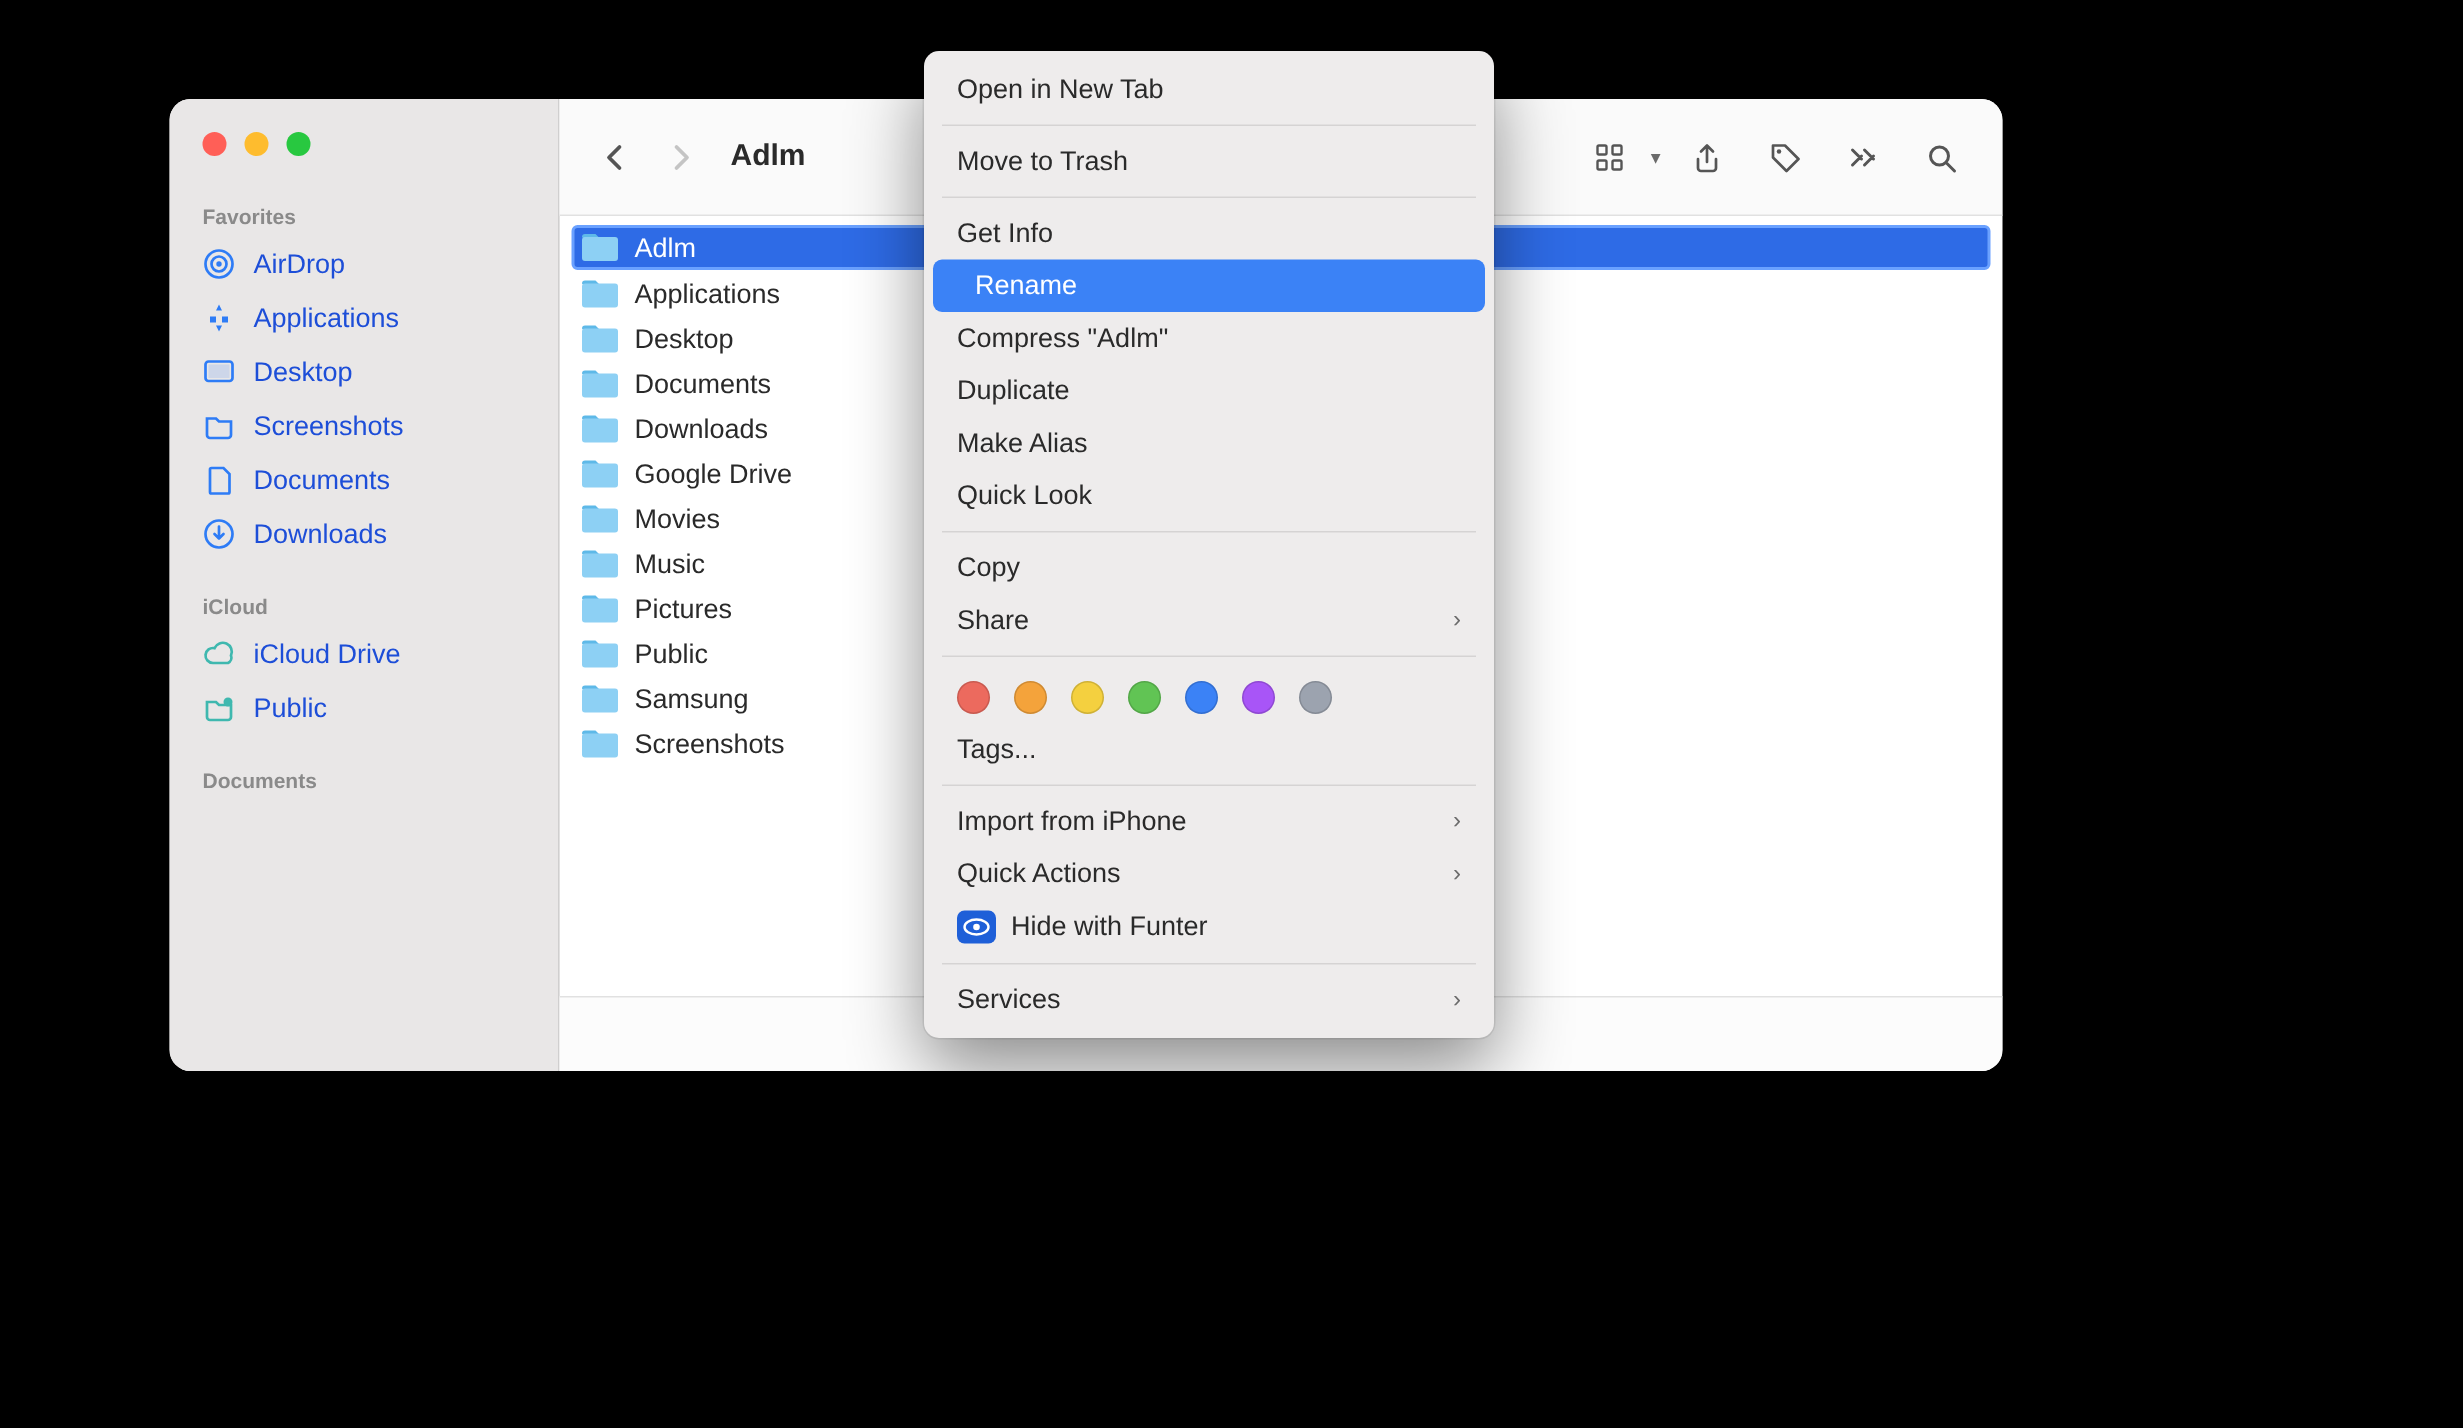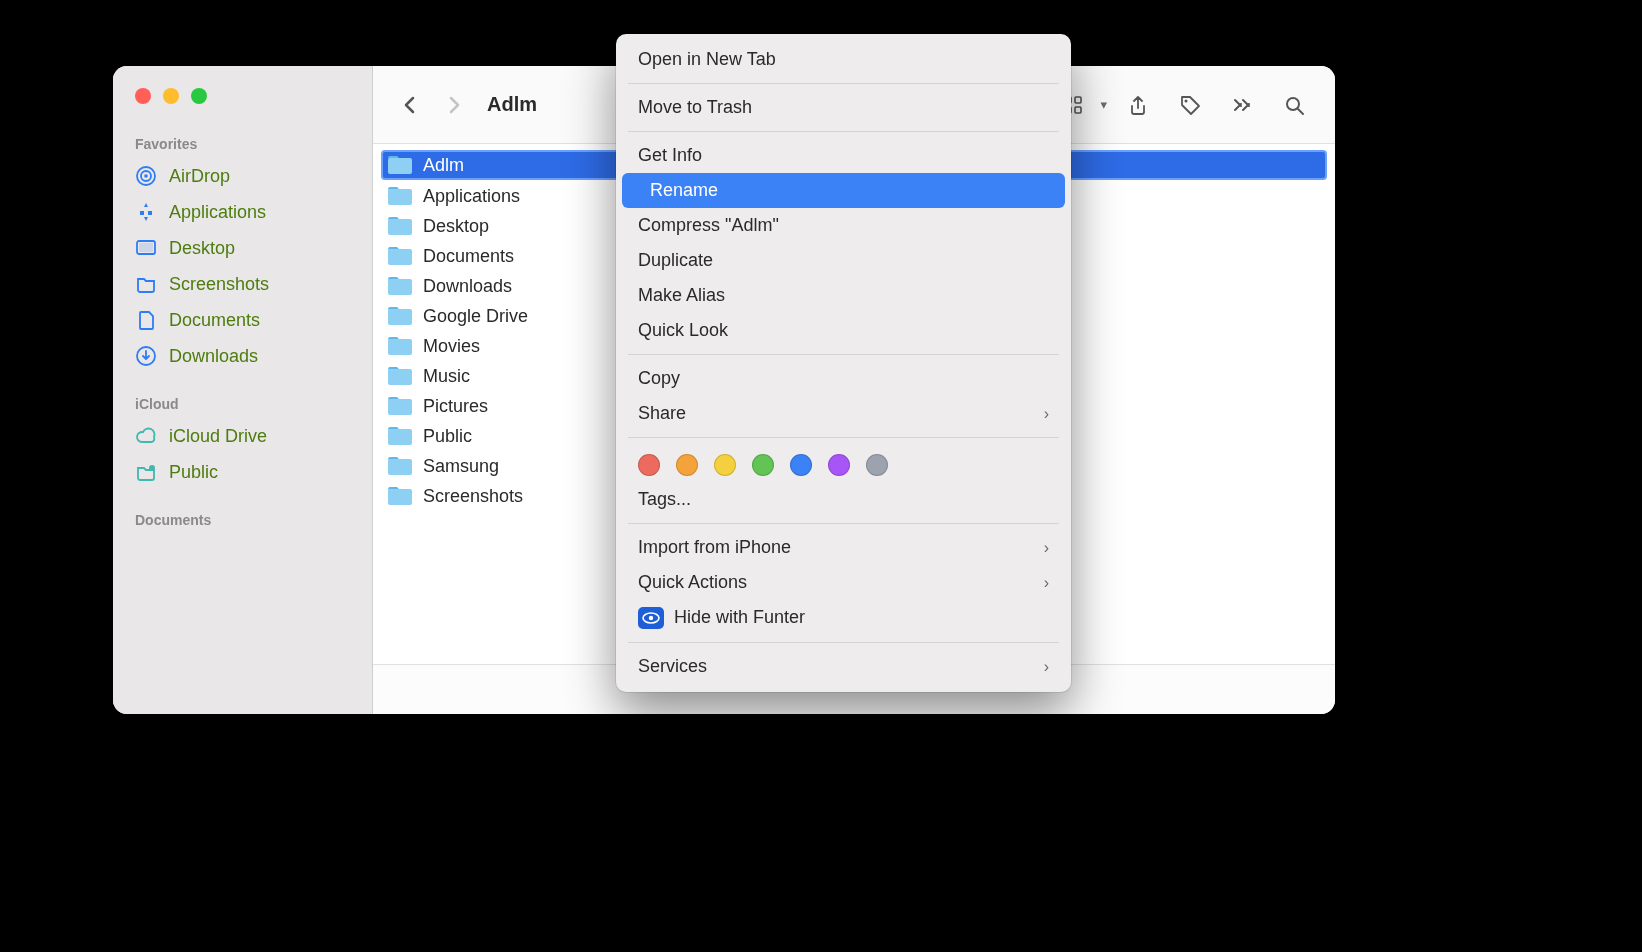--- a/index.html
+++ b/index.html
@@ -45,21 +45,21 @@
     font-weight: 600;
     color: #8a8a8a;
     padding: 8px 22px 6px;
   }
   .sb-item {
     display: flex;
     align-items: center;
     gap: 12px;
     padding: 7px 22px;
     font-size: 18px;
-    color: #4d7c0f;
+    color: #1d4ed8;
     cursor: default;
   }
   .sb-item svg { width: 22px; height: 22px; flex-shrink: 0; }
   .sb-item .ic { color: #2e7cf6; }
   .sb-item .ic-teal { color: #3fb8af; }
 
   .main {
     flex: 1;
     display: flex;
     flex-direction: column;
@@ -117,21 +117,21 @@
     height: 50px;
     border-top: 1px solid #e1e1e1;
     background: #fcfcfc;
   }
 
   
   .context-menu {
     position: absolute;
     left: 616px;
     top: 34px;
-    width: 455px;
+    width: 380px;
     background: #eeecec;
     border-radius: 10px;
     box-shadow: 0 20px 50px rgba(0,0,0,0.45), 0 0 0 1px rgba(0,0,0,0.08);
     padding: 8px 0;
     font-size: 18px;
     color: #2a2a2a;
   }
   .cm-item {
     padding: 7px 22px;
     display: flex;

